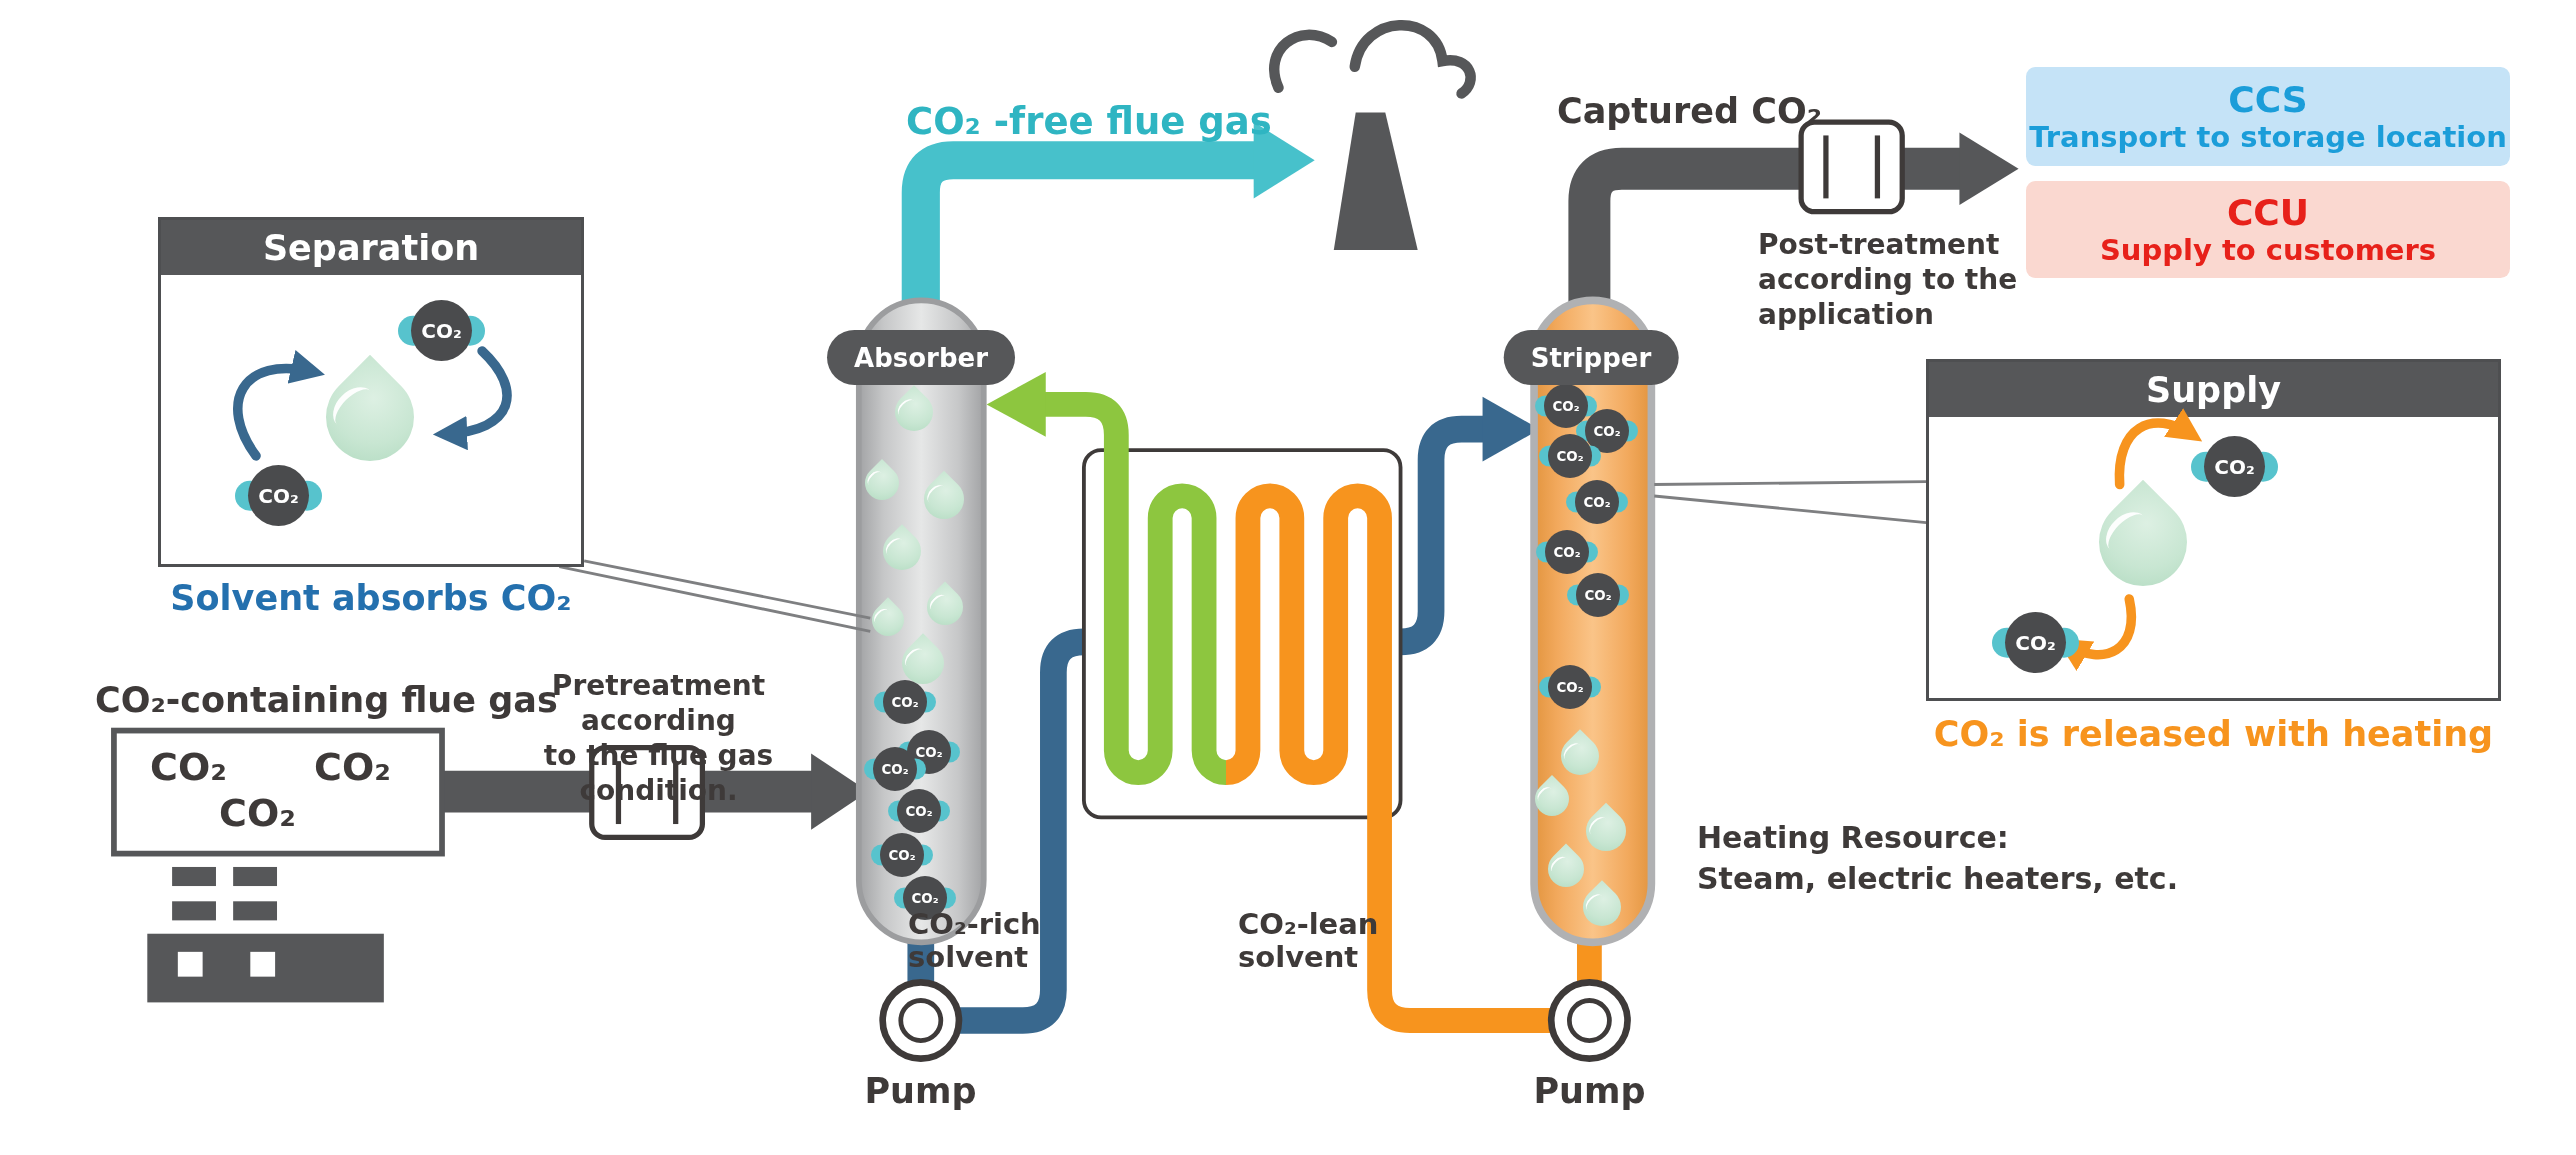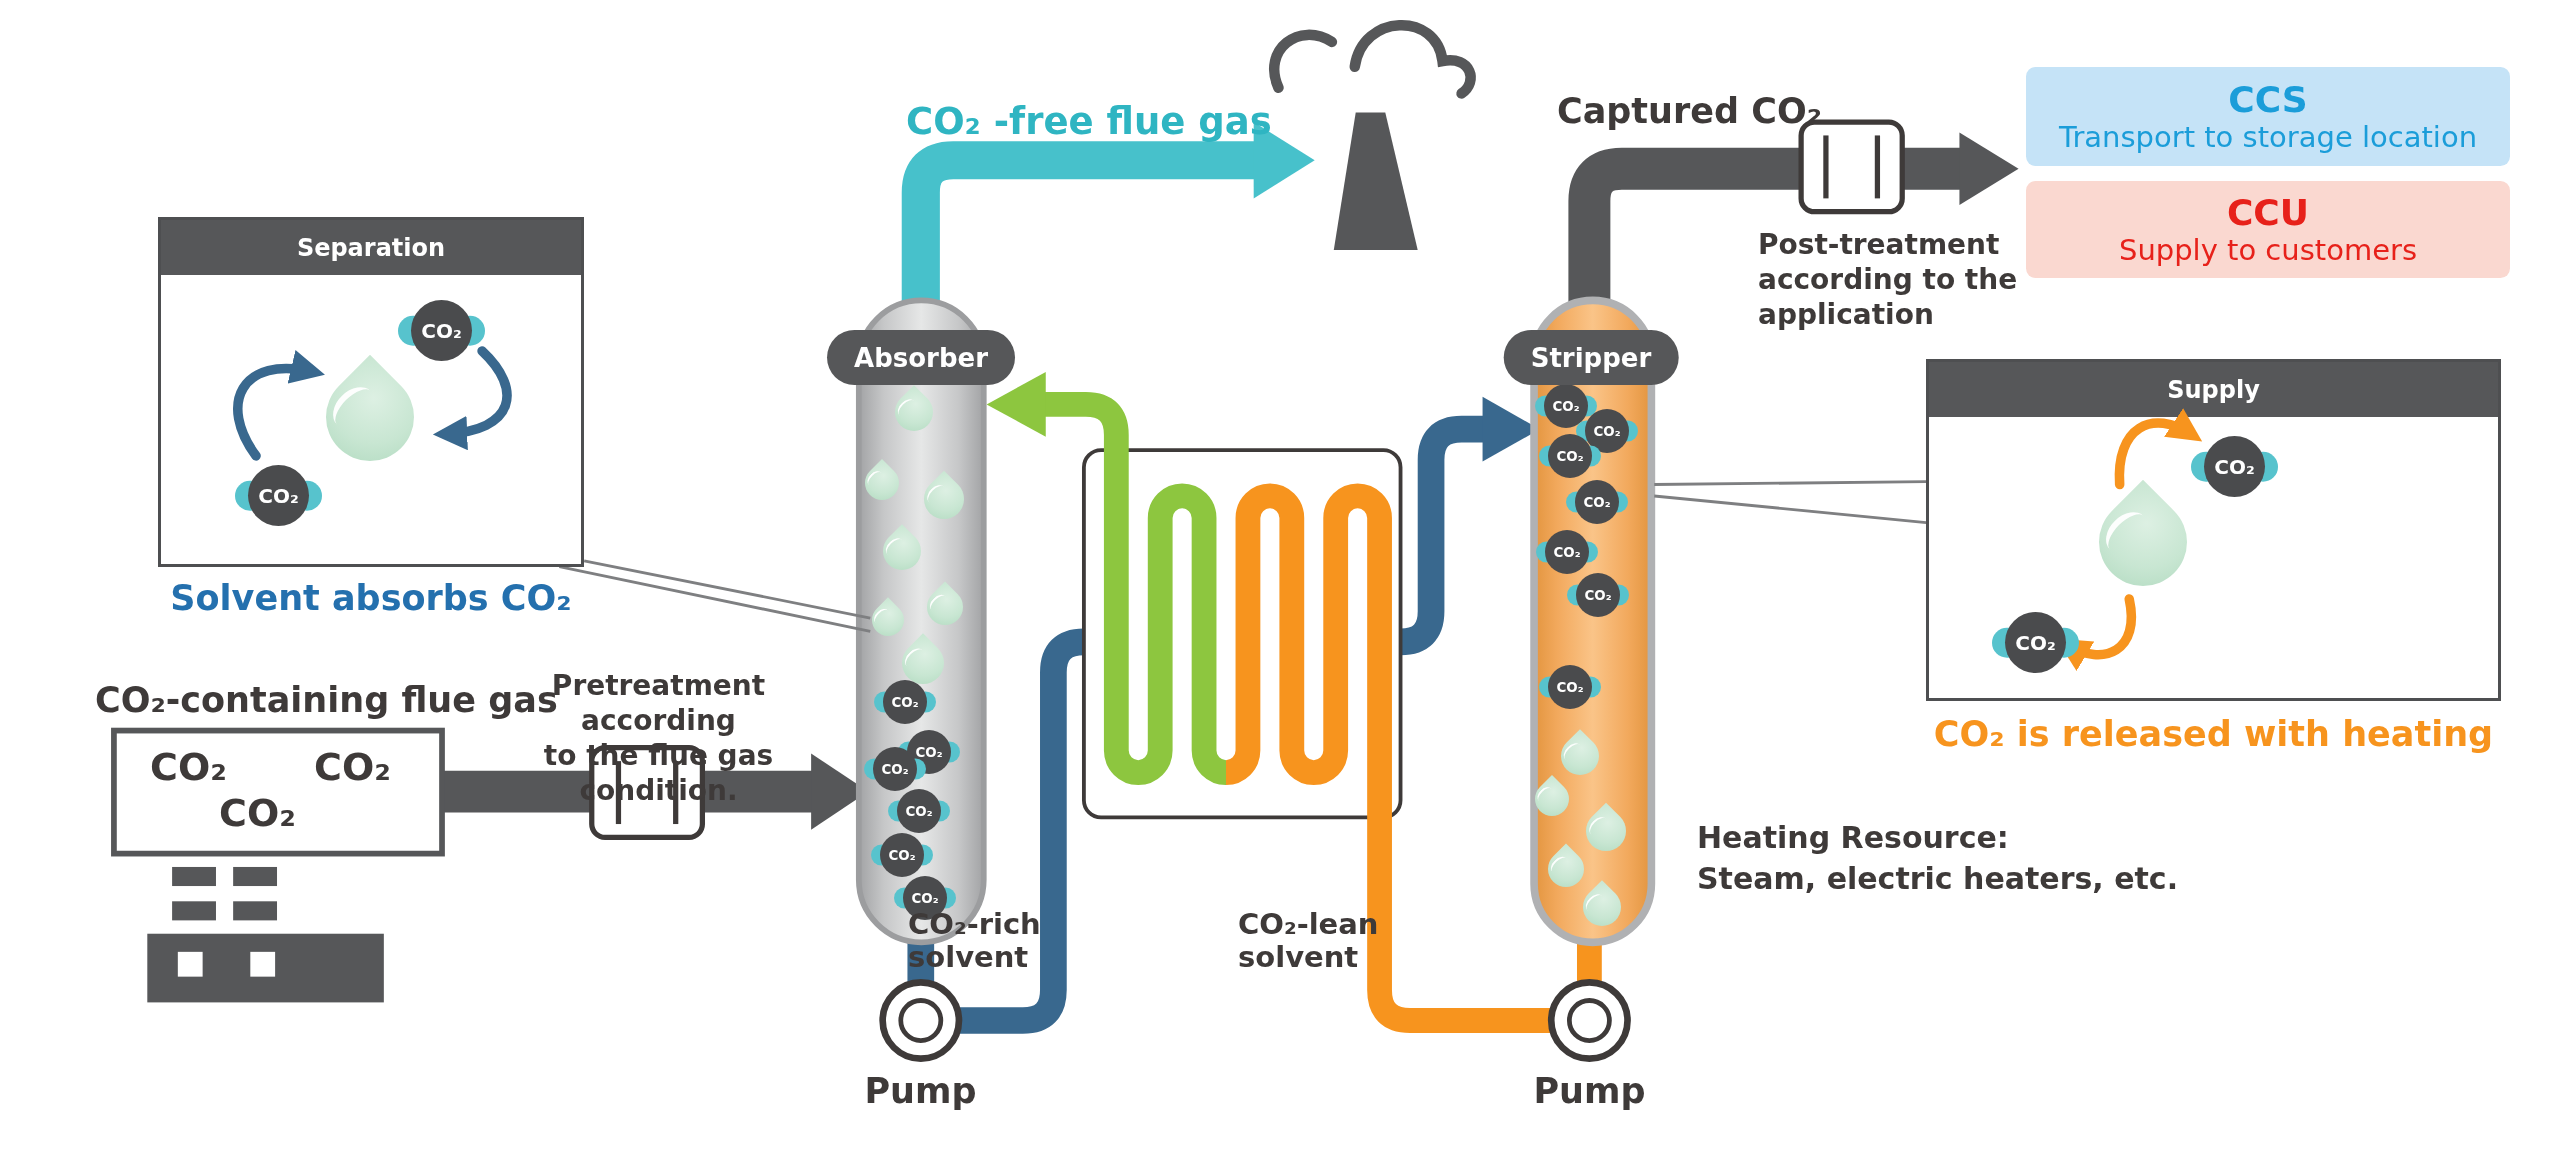--- a/index.html
+++ b/index.html
@@ -3,36 +3,36 @@
 <meta charset="utf-8">
 <style>
   * { box-sizing: border-box; margin: 0; padding: 0; }
   html,body { background:#fff; }
   body { font-family:"DejaVu Sans","Liberation Sans",sans-serif; }
   #stage { position:relative; width:2576px; height:1155px; background:#fff; overflow:hidden; }
   #base, #fg, #decor, #labels { position:absolute; left:0; top:0; width:2576px; height:1155px; }
   #fg, #decor { pointer-events:none; }
 
   .panel { position:absolute; background:#fff; border:3.8px solid #4E4F51; }
-  .panel .hdr { height:55px; background:#565759; color:#fff; font-size:24px; font-weight:bold;
+  .panel .hdr { height:55px; background:#565759; color:#fff; font-size:35px; font-weight:bold;
                 display:flex; align-items:center; justify-content:center; }
 
   .caption { position:absolute; font-weight:bold; text-align:center; white-space:pre-line; }
 
   .pill { position:absolute; transform:translateX(-50%); background:#565759; color:#fff;
           font-weight:bold; font-size:26px; height:55px; border-radius:28px;
           display:flex; align-items:center; justify-content:center; padding:0 27px; white-space:nowrap; }
 
   .txt { position:absolute; font-weight:bold; color:#3E3A39; white-space:pre-line; line-height:1.25; }
   .center { text-align:center; }
 
   .dest { position:absolute; width:484px; border-radius:9.5px; display:flex; flex-direction:column;
           align-items:center; justify-content:center; }
   .dest .dest-title { font-size:36px; font-weight:bold; line-height:1.15; }
-  .dest .dest-sub { font-size:29px; font-weight:normal; }
+  .dest .dest-sub { font-size:29px; font-weight:bold; }
 
   .droplet { position:absolute; border-radius:0 50% 50% 50%; transform:rotate(45deg);
              background:radial-gradient(circle at 38% 32%, #ddf0e3 0%, #c8e6d2 55%, #afd9be 100%); }
   .droplet i { position:absolute; display:block; border:0; border-left:3.8px solid rgba(255,255,255,.95);
                border-radius:50%; left:10%; top:28%; width:40%; height:55%; }
 
   .mol { position:absolute; }
   .mol .dot { position:absolute; top:50%; transform:translateY(-50%); background:#57C3CD; border-radius:50%; }
   .mol .core { position:absolute; left:0; top:0; right:0; bottom:0; background:#4A4B4D; border-radius:50%;
                color:#fff; font-weight:bold; display:flex; align-items:center; justify-content:center; }

